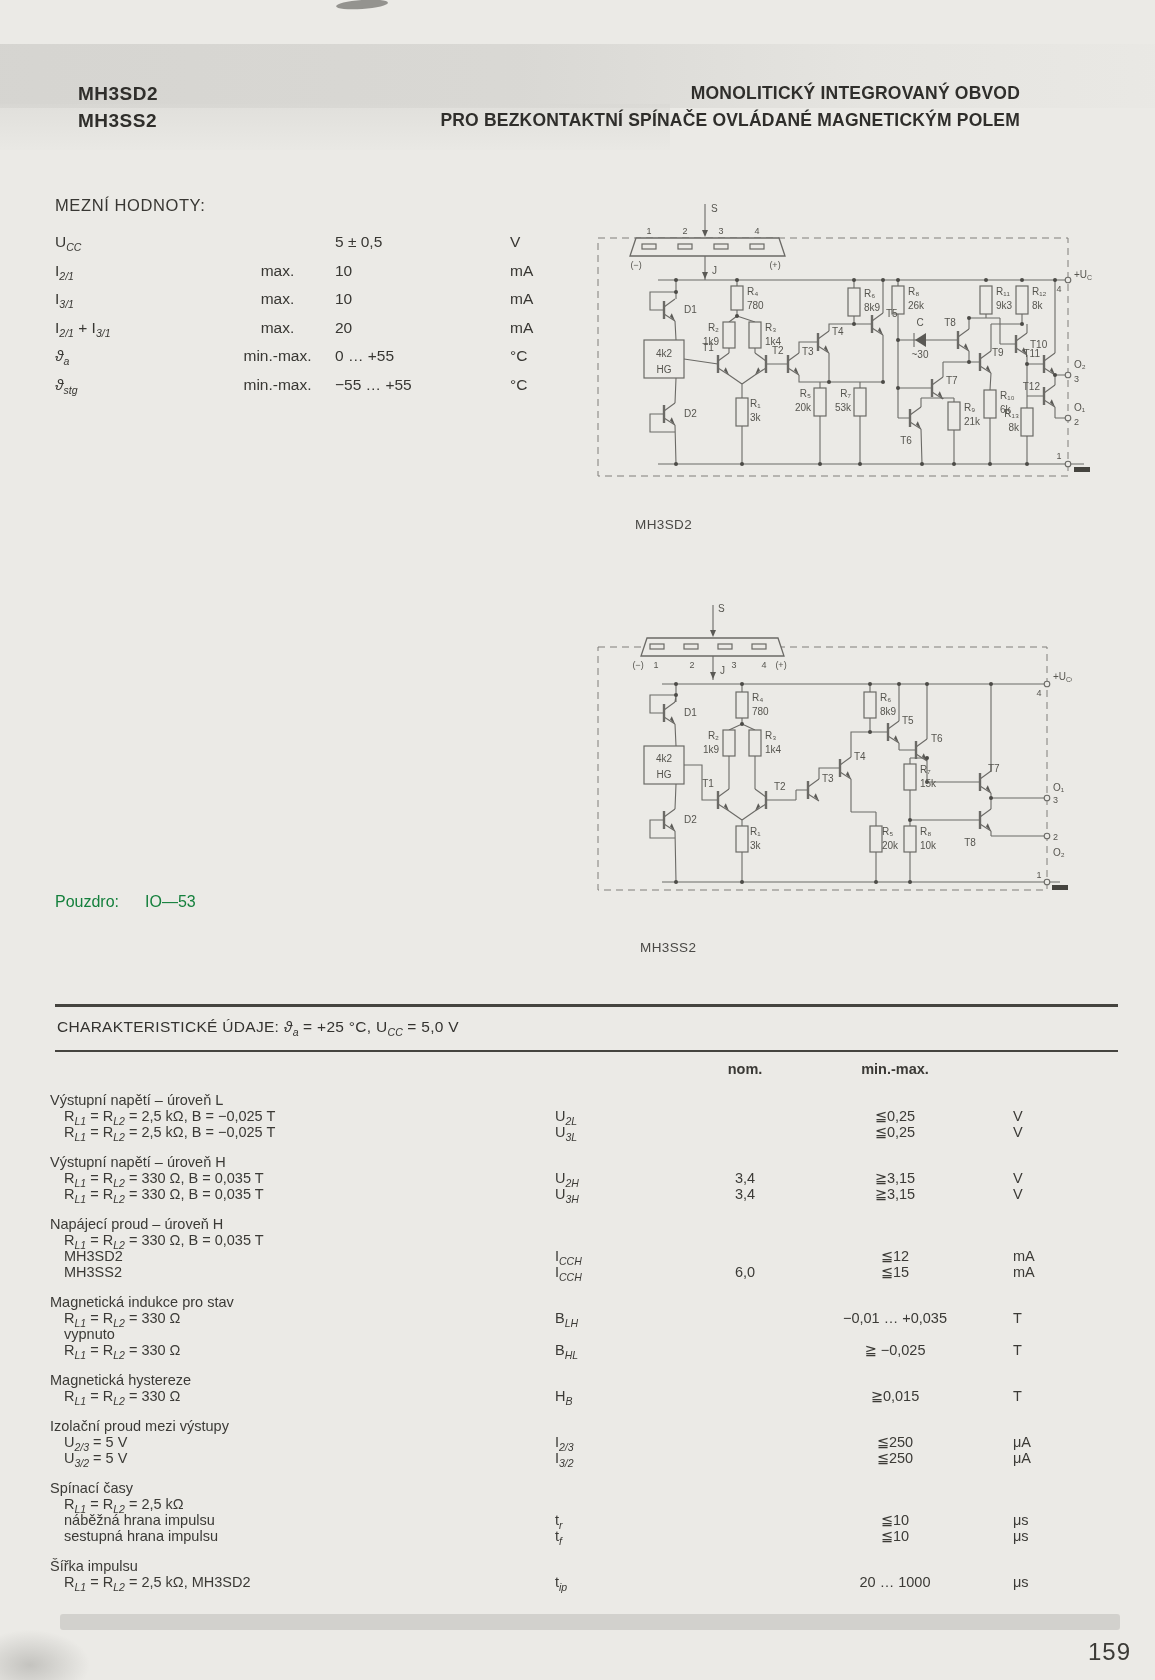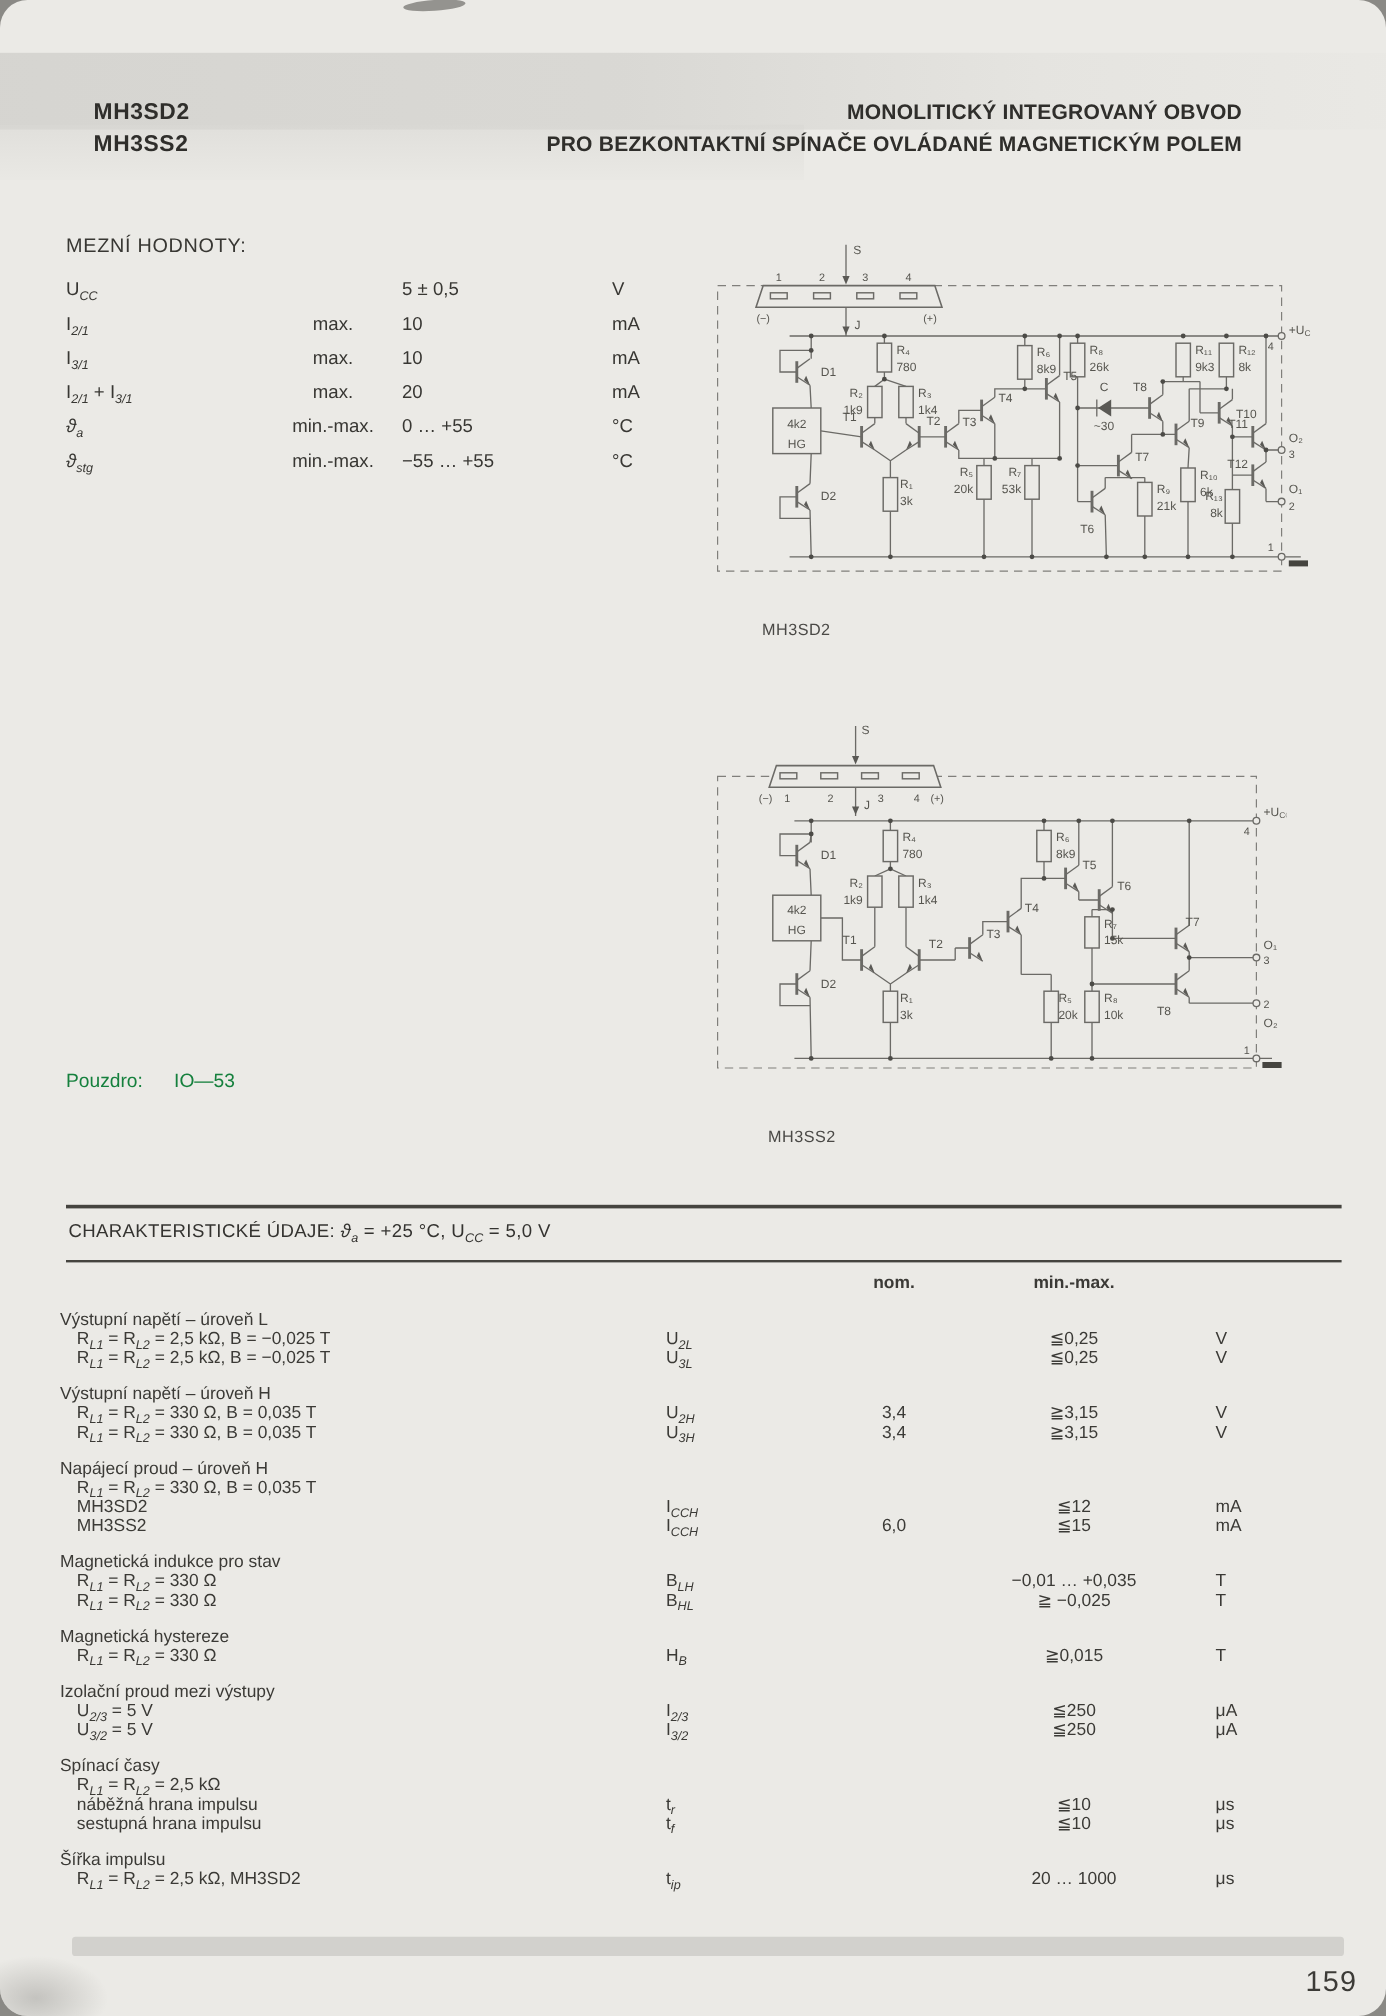--- a/index.html
+++ b/index.html
@@ -1,31 +1,31 @@
 <!DOCTYPE html>
 <html><head>
 <meta charset="utf-8">
 <style>
   html,body{margin:0;padding:0;background:#8a8985;}
   .page{position:relative;width:1155px;height:1680px;margin:0 auto;overflow:hidden;
-        background:#ebeae6;font-family:"Liberation Sans","DejaVu Sans",sans-serif;color:#2f2e2b;border-radius:23px;}
+        background:#ebeae6;font-family:"Liberation Sans","DejaVu Sans",sans-serif;color:#2f2e2b;}
   
   .scan-band-top{position:absolute;left:0;top:44px;width:100%;height:64px;
         background:linear-gradient(90deg,#d2d1cd 0%,#d6d5d1 45%,#e4e3df 75%,#e9e8e4 100%);opacity:.85;}
   .scan-band-top2{position:absolute;left:0;top:104px;width:58%;height:46px;
         background:linear-gradient(180deg,#d9d8d4,#e8e7e3);opacity:.6;}
   .scan-smudge{position:absolute;left:336px;top:0;width:52px;height:9px;background:#7e7d79;
         border-radius:50%;transform:rotate(-4deg);opacity:.8;}
   .scan-band-bottom{position:absolute;left:60px;top:1614px;width:1060px;height:16px;
         background:#c9c8c4;opacity:.75;border-radius:3px;}
   .scan-blob-bl{position:absolute;left:-30px;top:1630px;width:120px;height:70px;
         background:radial-gradient(closest-side,#c4c3bf,rgba(235,234,230,0));}
   
   .partnos{position:absolute;left:78px;top:80px;font-size:19px;font-weight:bold;line-height:27px;letter-spacing:.5px;}
-  .doc-title{position:absolute;right:120px;top:80px;width:760px;text-align:right;
+  .doc-title{position:absolute;right:135px;top:80px;width:760px;text-align:right;
         font-size:17.5px;font-weight:bold;line-height:27px;letter-spacing:.2px;}
   
   .limits-title{position:absolute;left:55px;top:196px;font-size:16.5px;letter-spacing:.6px;color:#383733;}
   .limits{position:absolute;left:55px;top:228px;width:520px;font-size:15.5px;color:#383733;}
   .lrow{display:grid;grid-template-columns:165px 115px 145px 1fr;line-height:28.5px;}
   .lqual{text-align:center;}
   .lval{}
   .lunit{padding-left:30px;}
   sub{font-size:10.5px;font-style:italic;line-height:0;letter-spacing:0;}
   
@@ -474,20 +474,27 @@
         </div>
         <div class="csec">Magnetická indukce pro stav</div>
         <div class="crow">
           <span class="clabel">R<sub>L1</sub> = R<sub>L2</sub> = 330 Ω</span>
           <span class="csym">B<sub>LH</sub></span>
           <span class="cnom"></span>
           <span class="cmm">−0,01 … +0,035</span>
           <span class="cunit">T</span>
         </div>
         <div class="crow">
+          <span class="clabel">vypnuto</span>
+          <span class="csym"></span>
+          <span class="cnom"></span>
+          <span class="cmm"></span>
+          <span class="cunit"></span>
+        </div>
+        <div class="crow">
           <span class="clabel">R<sub>L1</sub> = R<sub>L2</sub> = 330 Ω</span>
           <span class="csym">B<sub>HL</sub></span>
           <span class="cnom"></span>
           <span class="cmm">≧ −0,025</span>
           <span class="cunit">T</span>
         </div>
         <div class="csec">Magnetická hystereze</div>
         <div class="crow">
           <span class="clabel">R<sub>L1</sub> = R<sub>L2</sub> = 330 Ω</span>
           <span class="csym">H<sub>B</sub></span>

